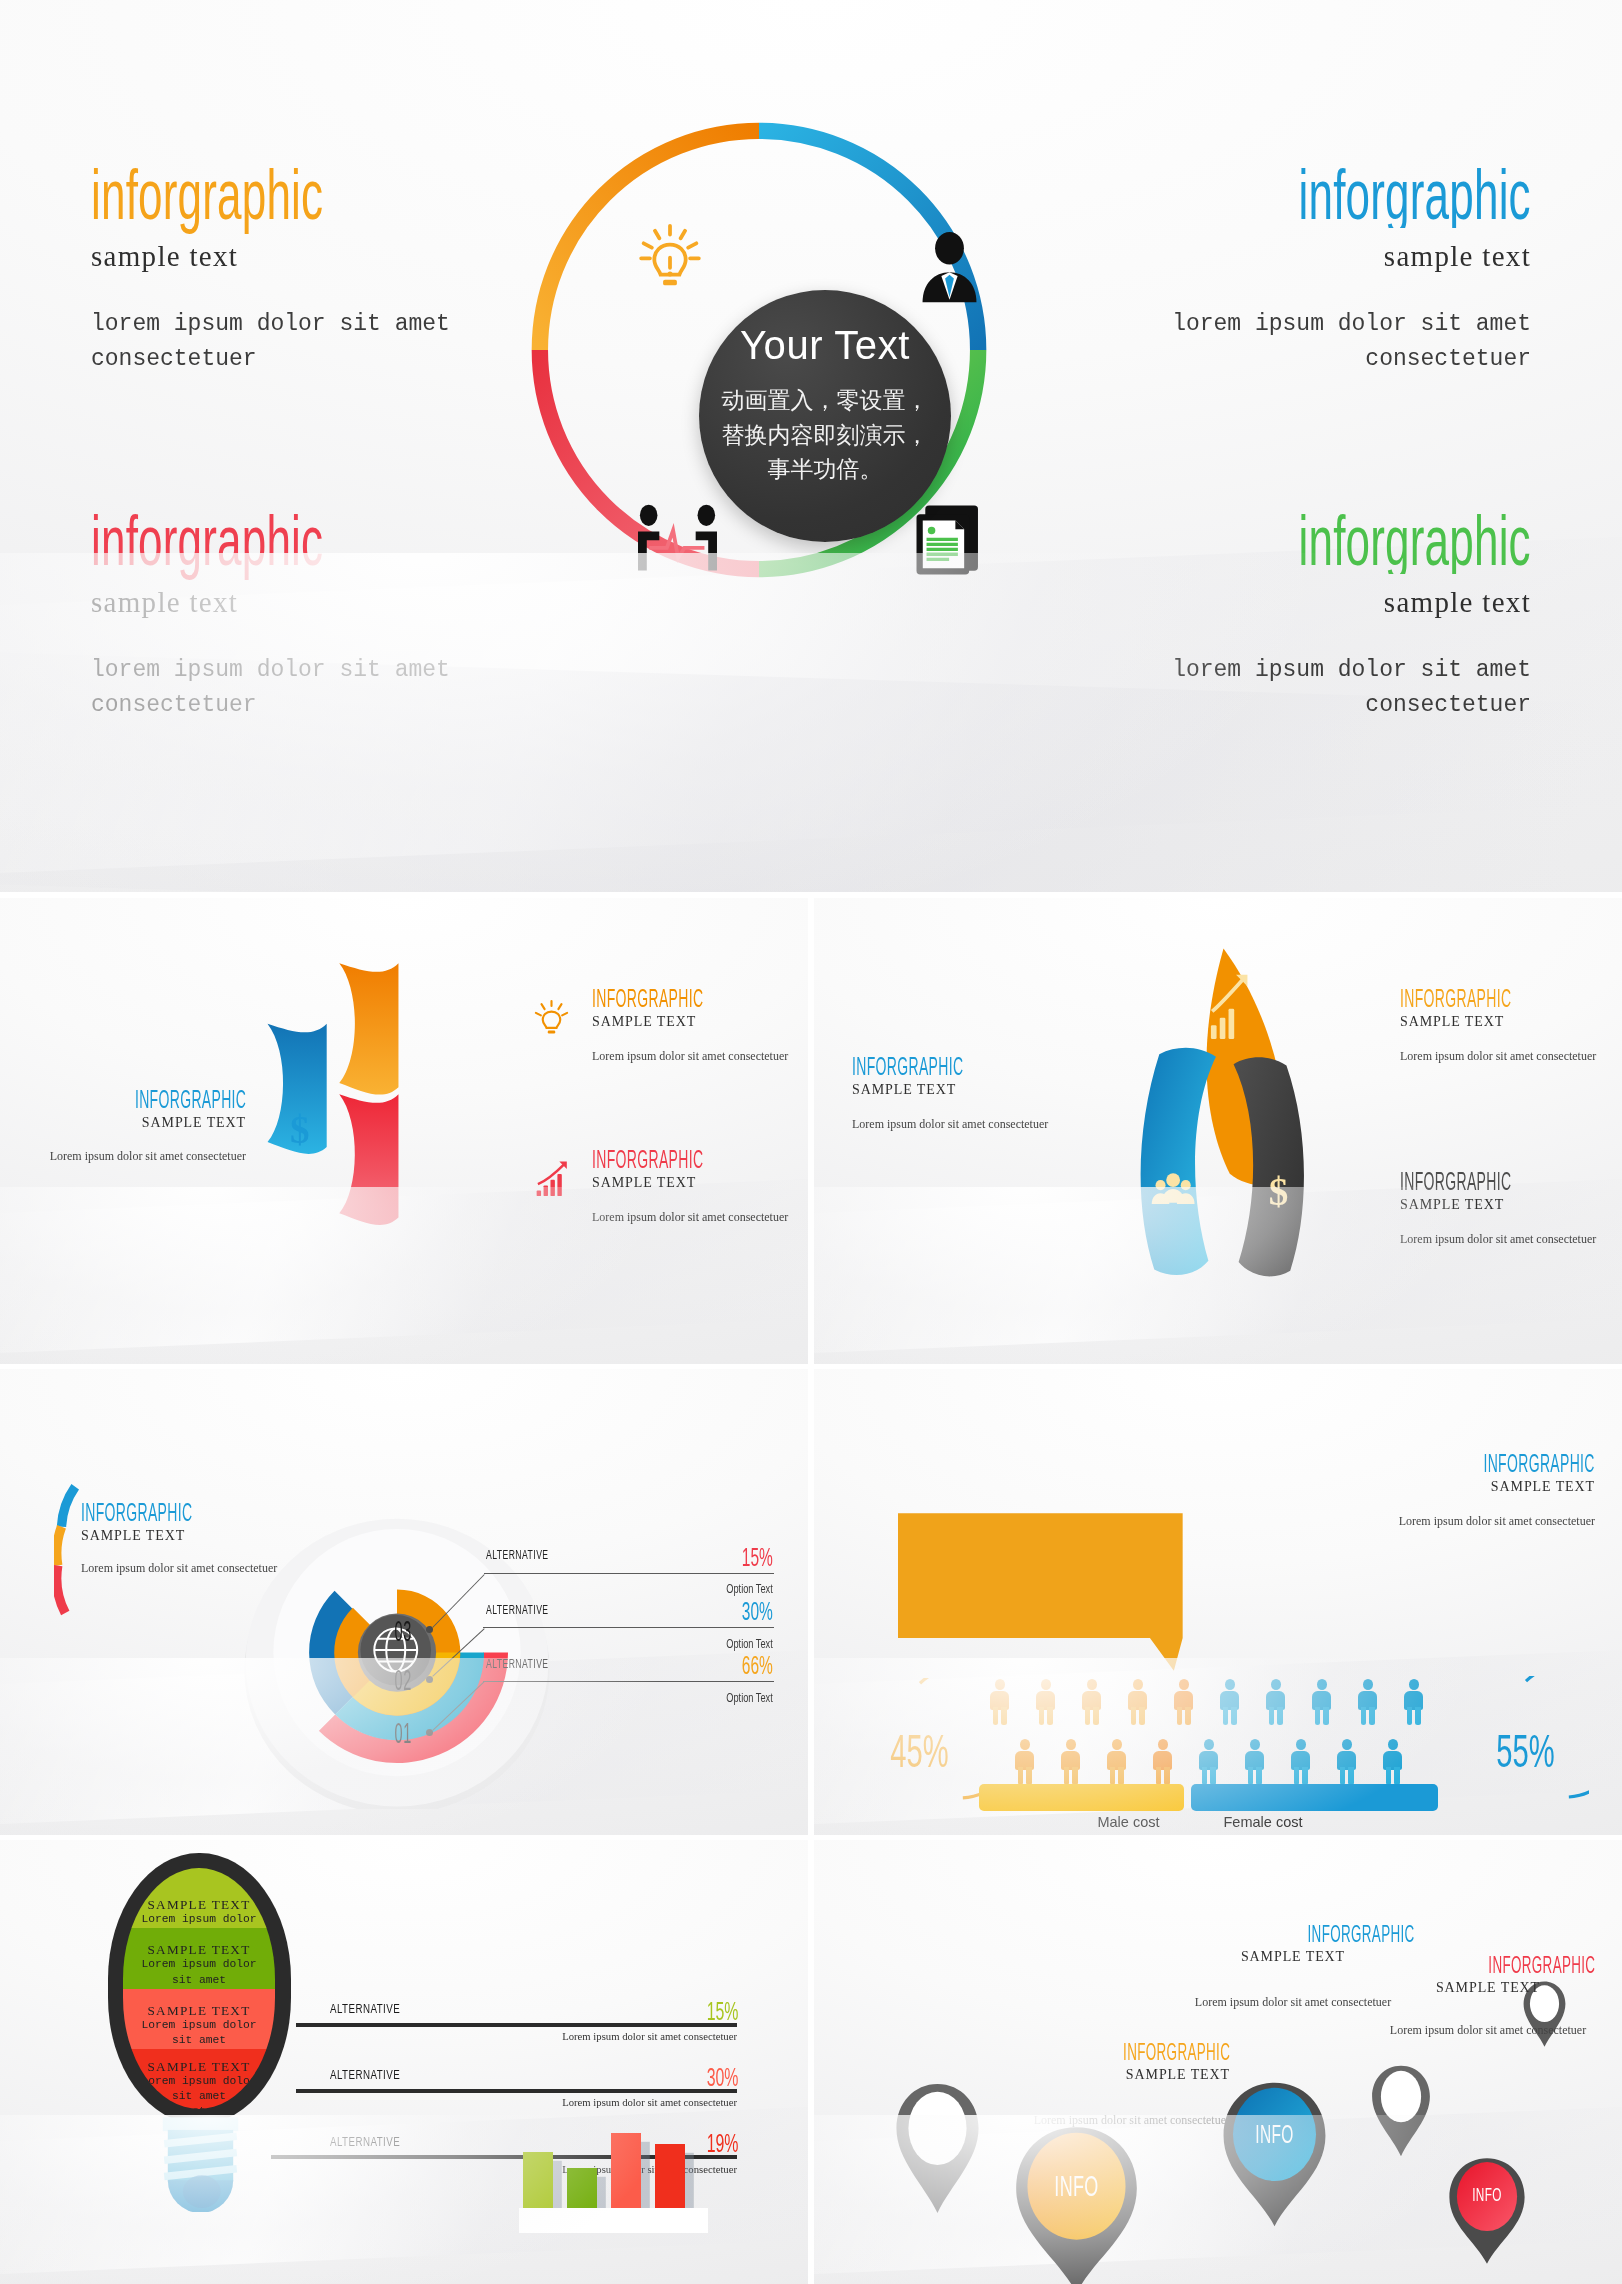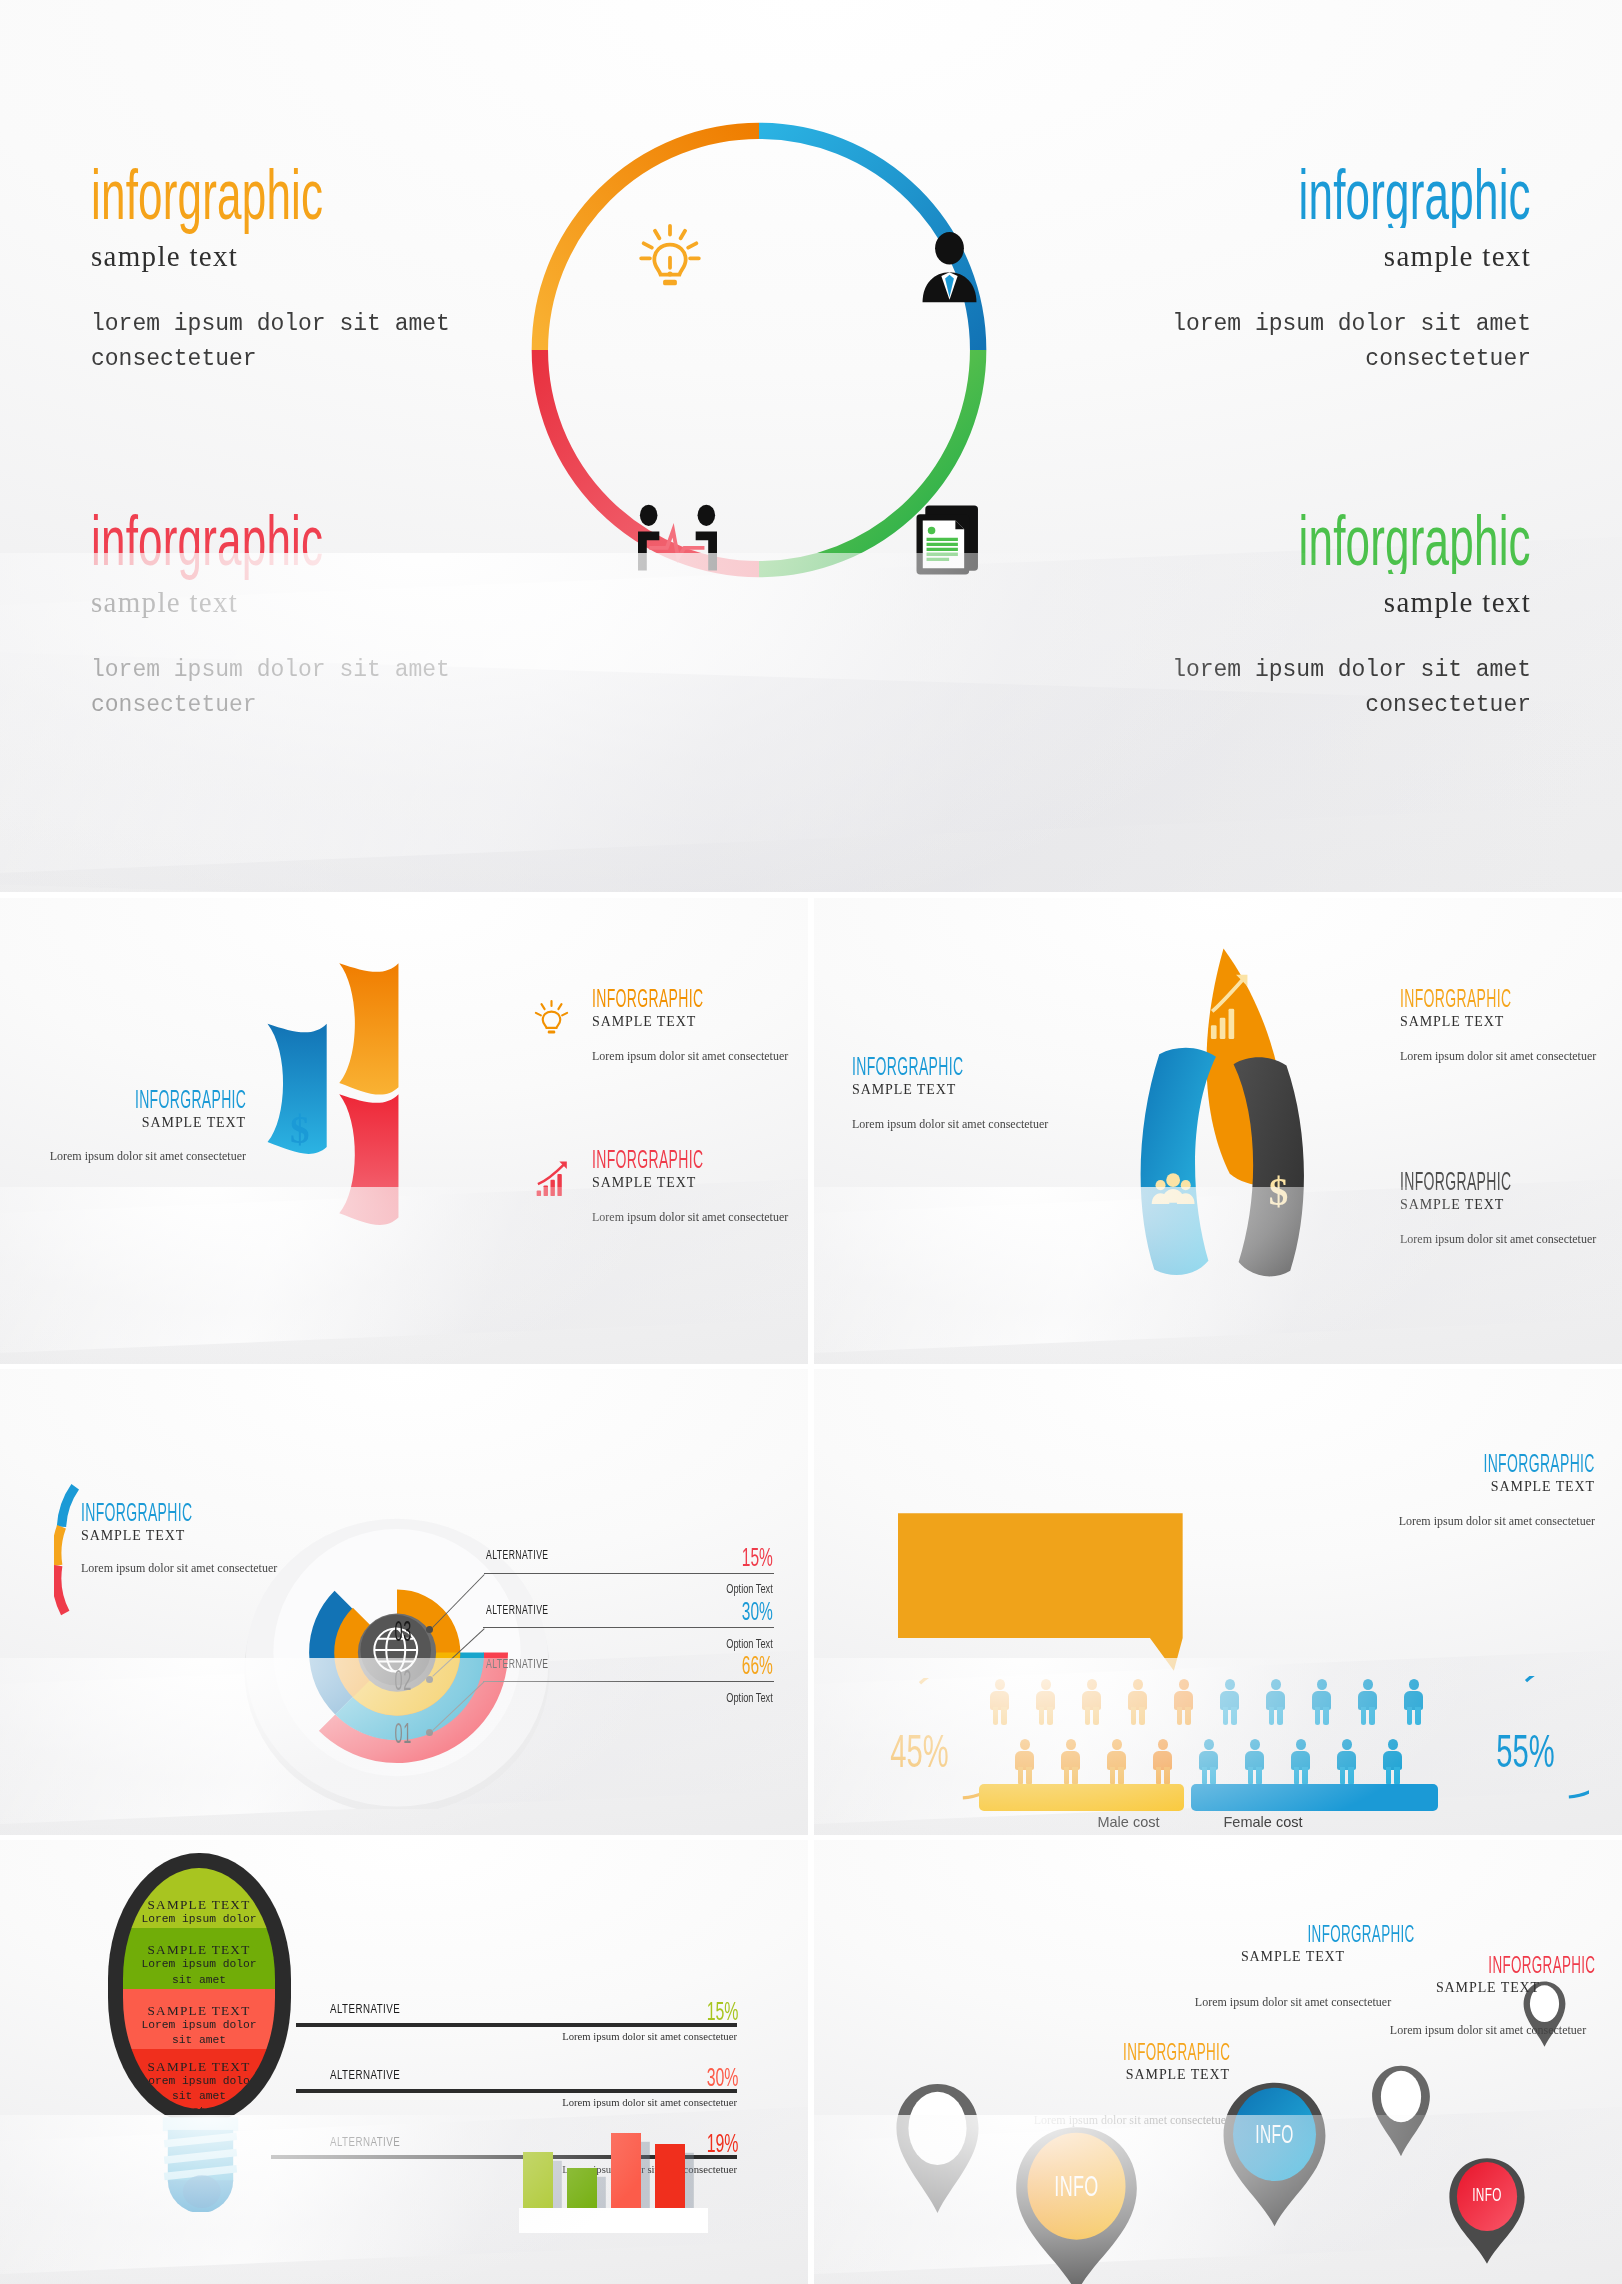--- a/index.html
+++ b/index.html
@@ -198,20 +198,28 @@
     <svg width="74" height="74" viewBox="0 0 118 118">
       <rect x="18" y="4" width="84" height="104" rx="6" fill="#111"></rect>
       <rect x="4" y="18" width="84" height="96" rx="6" fill="#111"></rect>
       <path d="M14 28 h52 l14 14 v62 h-66z" fill="#fff"></path>
       <path d="M66 28 l14 14 h-14z" fill="#111"></path>
       <circle cx="28" cy="44" r="6" fill="#4cc14c"></circle>
       <path d="M20 58 h50 M20 66 h50 M20 74 h50 M20 82 h50 M20 90 h36" stroke="#4cc14c" stroke-width="5"></path>
     </svg>
   </div>
 
+  <div class="core">
+    <div class="core-title">Your Text</div>
+    <div class="core-body">
+      <div>动画置入，零设置，</div>
+      <div>替换内容即刻演示，</div>
+      <div>事半功倍。</div>
+    </div>
+  </div>
 </div>
 
 <div class="panel" id="p-ribbon">
   <div class="swoosh"></div>
 
   <svg class="abs" style="left:265px;top:60px;" width="277" height="353" viewBox="0 0 440 560">
     <defs>
       <linearGradient id="rO" x1="0" y1="0" x2="0" y2="1">
         <stop offset="0%" stop-color="#f07d00"></stop>
             <stop offset="100%" stop-color="#f9b233"></stop>

